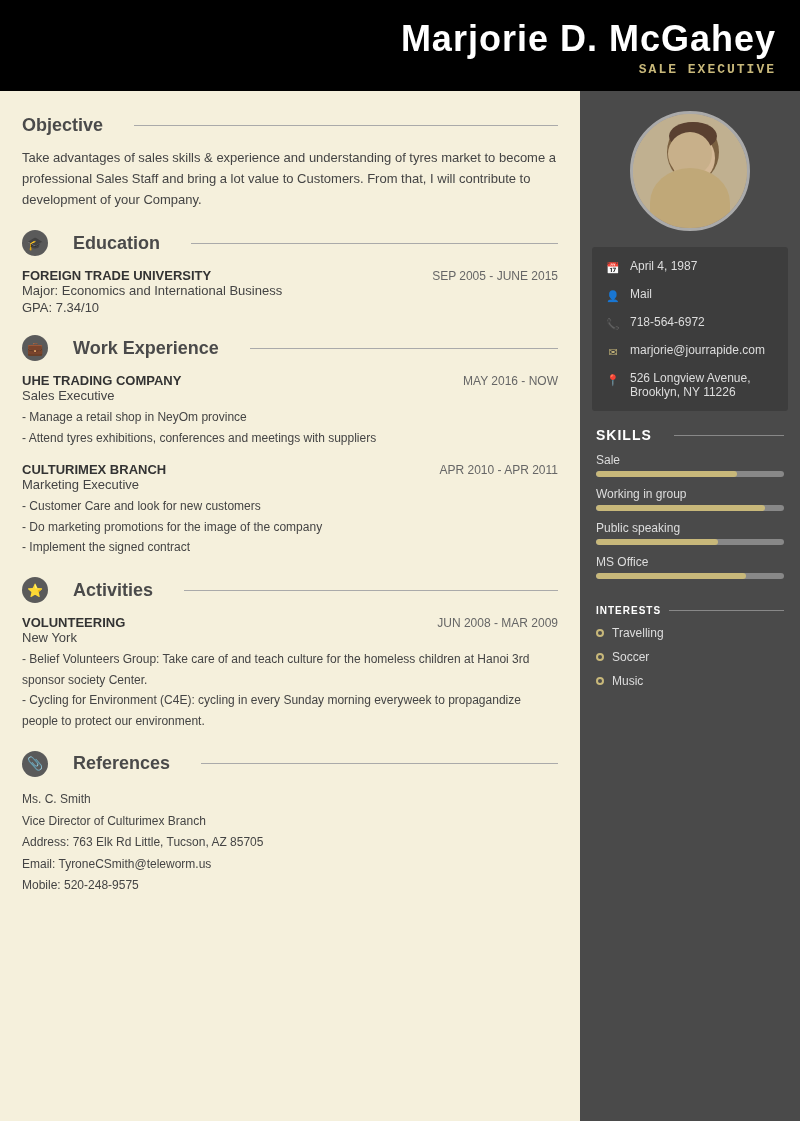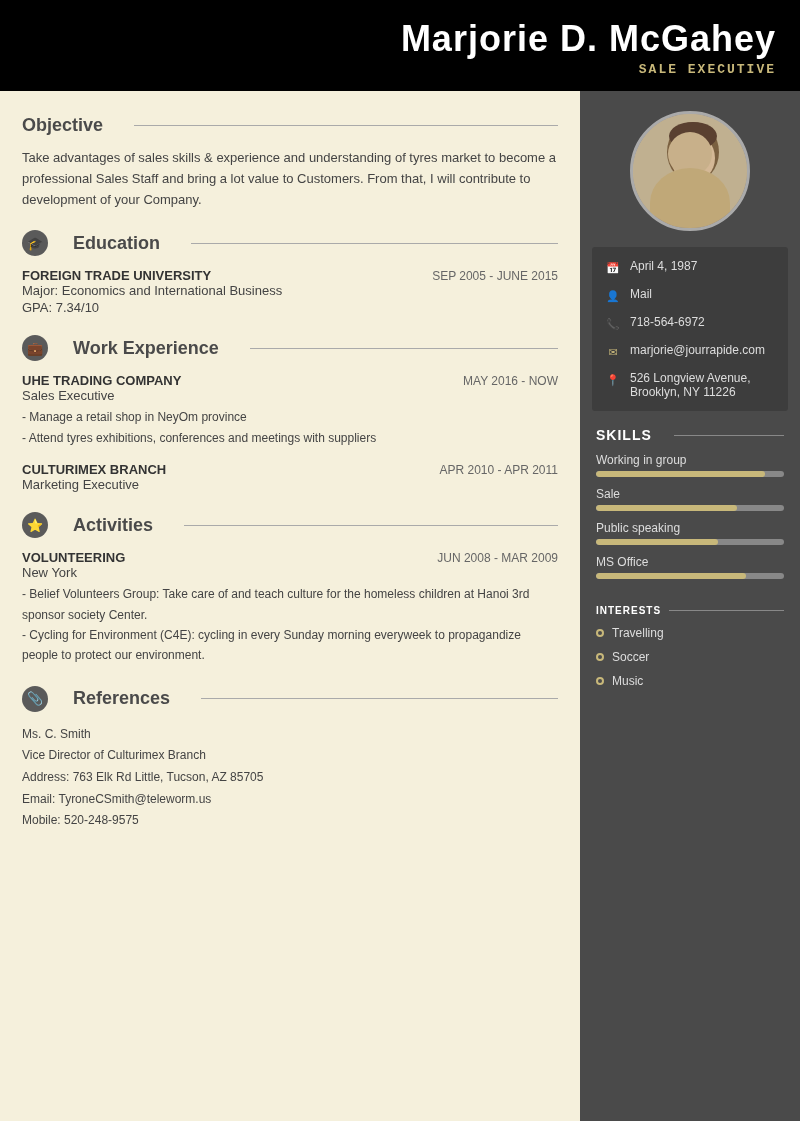--- a/index.html
+++ b/index.html
@@ -390,20 +390,21 @@
       <div class="work-role">Sales Executive</div>
       <div class="work-desc">- Manage a retail shop in NeyOm province<br>- Attend tyres exhibitions, conferences and meetings with suppliers</div>
     </div>
 
     <div class="work-entry">
       <div class="work-header">
         <span class="work-company">CULTURIMEX BRANCH</span>
         <span class="work-date">APR 2010 - APR 2011</span>
       </div>
       <div class="work-role">Marketing Executive</div>
+      <div class="work-desc">- Customer Care and look for new customers<br>- Do marketing promotions for the image of the company<br>- Implement the signed contract</div>
     </div>
 
     <div class="section-title">
       <div class="section-icon">⭐</div>
       <h2>Activities</h2>
       <div class="title-line"></div>
     </div>
 
     <div class="activity-entry">
       <div class="activity-header">
@@ -476,29 +477,29 @@
       </div>
     </div>
 
     <div class="skills-section">
       <div class="skills-title">
         <span>SKILLS</span>
         <div class="skills-title-line"></div>
       </div>
 
       <div class="skill-item">
+        <div class="skill-name">Sale</div>
+        <div class="skill-bar-bg">
+          <div class="skill-bar-fill" style="width: 75%"></div>
+        </div>
+      </div>
+      <div class="skill-item">
         <div class="skill-name">Working in group</div>
         <div class="skill-bar-bg">
           <div class="skill-bar-fill" style="width: 90%"></div>
-        </div>
-      </div>
-      <div class="skill-item">
-        <div class="skill-name">Sale</div>
-        <div class="skill-bar-bg">
-          <div class="skill-bar-fill" style="width: 75%"></div>
         </div>
       </div>
       <div class="skill-item">
         <div class="skill-name">Public speaking</div>
         <div class="skill-bar-bg">
           <div class="skill-bar-fill" style="width: 65%"></div>
         </div>
       </div>
       <div class="skill-item">
         <div class="skill-name">MS Office</div>

